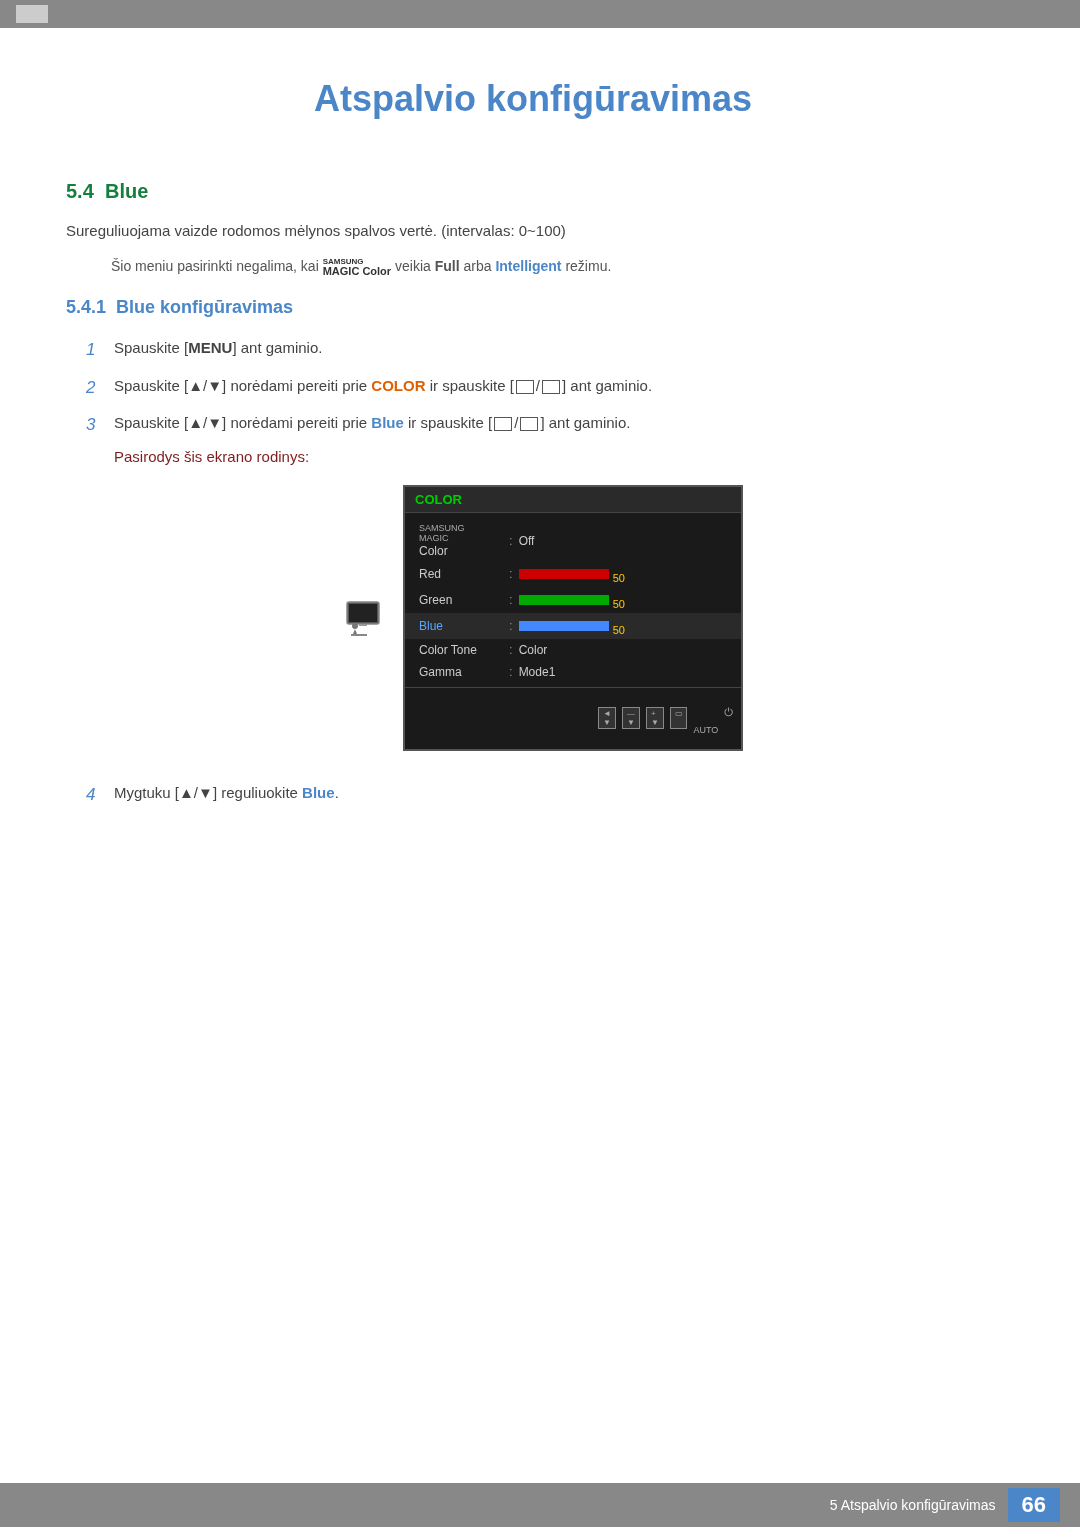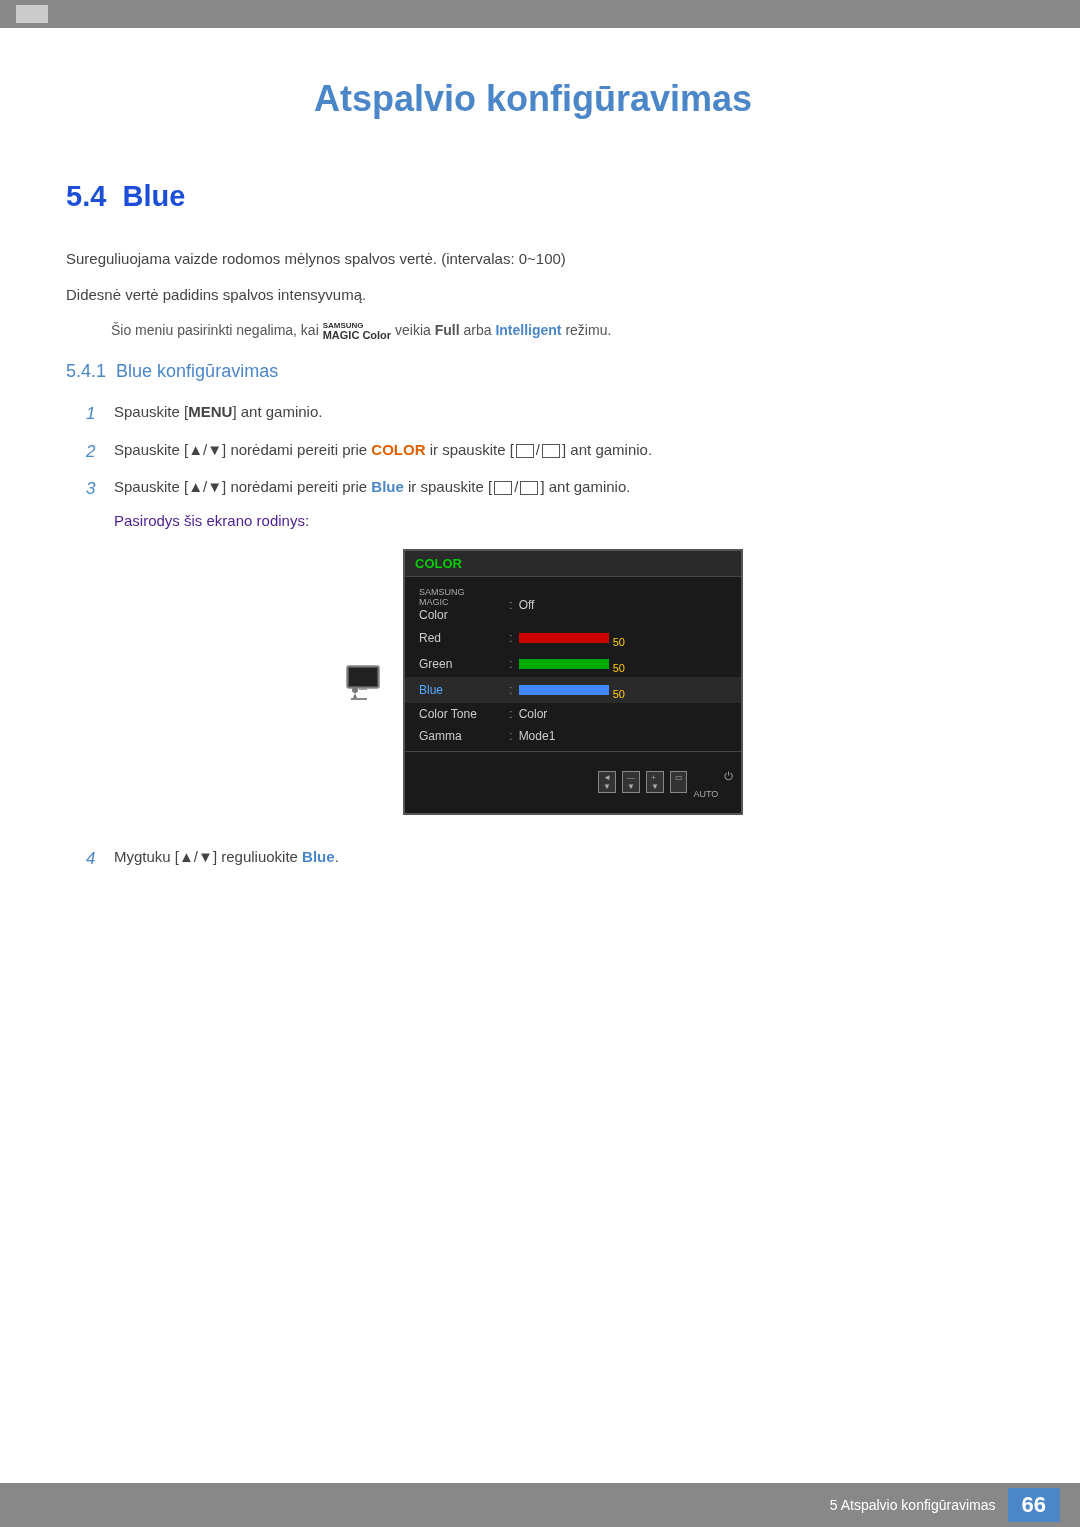--- a/index.html
+++ b/index.html
@@ -36,24 +36,24 @@
       font-size: 36px;
       font-weight: bold;
       color: #4a86c8;
       text-align: center;
       margin-bottom: 60px;
       margin-top: 10px;
     }
 
     
     .section-heading {
-      font-size: 29px;
-      font-weight: bold;
-      color: #1d4ed8;
-      margin-bottom: 34px;
+      font-size: 20px;
+      font-weight: bold;
+      color: #15803d;
+      margin-bottom: 16px;
     }
 
     
     .body-text {
       font-size: 15px;
       color: #444;
       line-height: 1.6;
       margin-bottom: 12px;
     }
 
@@ -61,21 +61,21 @@
       font-size: 14px;
       color: #555;
       margin-left: 45px;
       margin-bottom: 20px;
       line-height: 1.6;
     }
 
     
     .sub-heading {
       font-size: 18px;
-      font-weight: normal;
+      font-weight: bold;
       color: #4a86c8;
       margin-bottom: 18px;
       margin-top: 10px;
     }
 
     
     .steps {
       margin-left: 20px;
     }
     .step {
@@ -283,42 +283,41 @@
     }
     .samsung-magic .small-text {
       font-size: 8px;
       display: block;
       line-height: 1;
     }
 
     .step-note {
       margin-left: 28px;
       font-size: 15px;
-      color: #4c1d95;
+      color: #7f1d1d;
       margin-top: 4px;
     }
   </style>
 </head>
 <body>
 
 <div class="top-bar">
   <div class="top-bar-square"></div>
 </div>
 
 <div class="main-content">
 
   <h1 class="page-title">Atspalvio konfigūravimas</h1>
 
   <h2 class="section-heading">
     <span>5.4</span>&nbsp;
     <span>Blue</span>
   </h2>
 
   <p class="body-text">Sureguliuojama vaizde rodomos mėlynos spalvos vertė. (intervalas: 0~100)</p>
-  <p class="body-text">Didesnė vertė padidins spalvos intensyvumą.</p>
 
   <p class="note-text">
     <span>Šio meniu pasirinkti negalima, kai </span>
     <span class="samsung-magic">
       <span class="small-text">SAMSUNG</span>MAGIC Color
     </span>
     <span> veikia </span>
     <strong>Full</strong>
     <span> arba </span>
     <strong style="color:#4a86c8;">Intelligent</strong>

